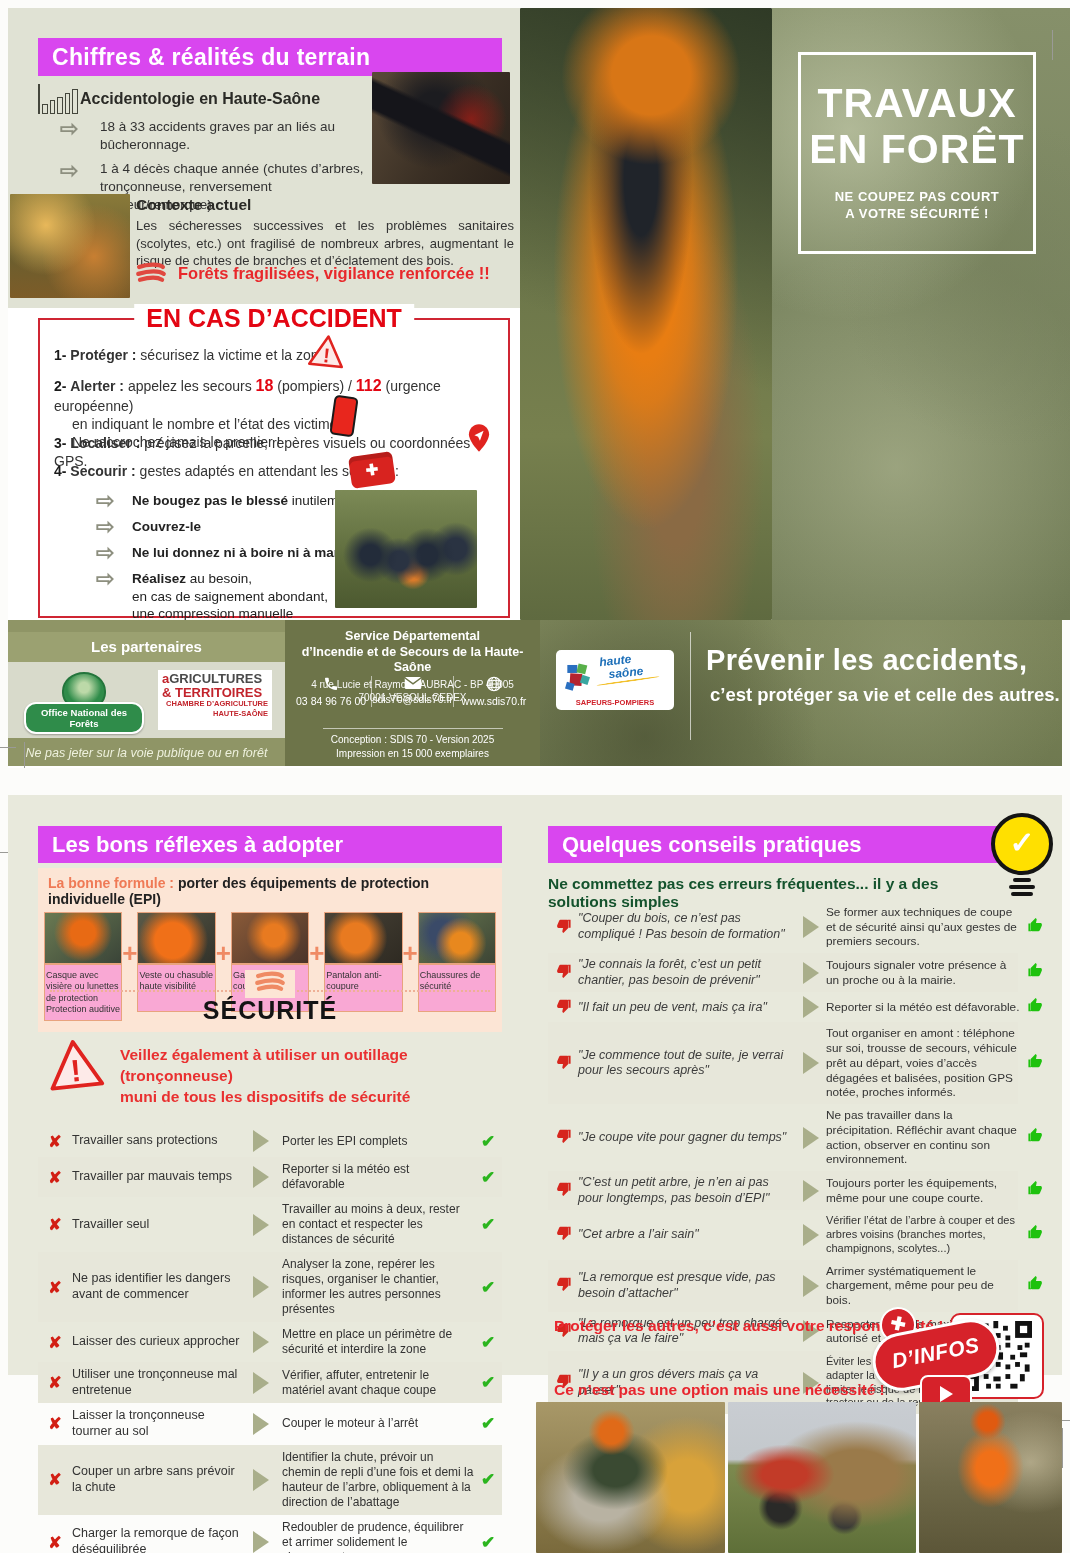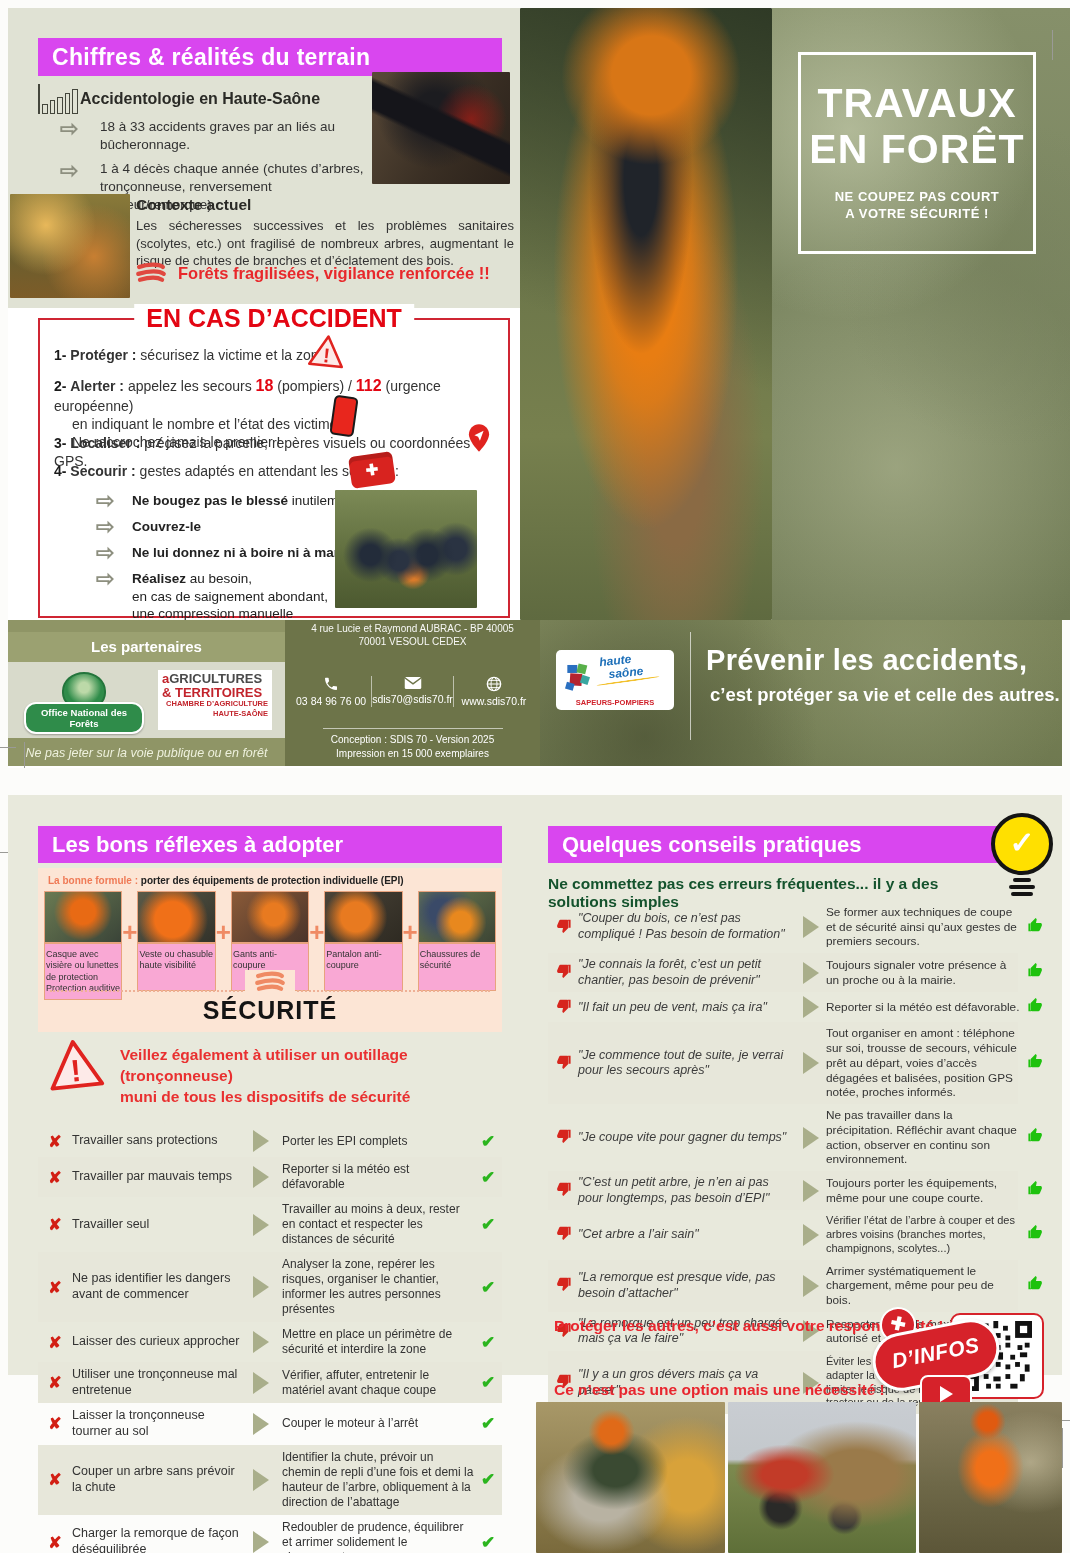--- a/index.html
+++ b/index.html
@@ -81,21 +81,21 @@
   .hs-sp{position:absolute;left:0;bottom:3px;width:100%;text-align:center;color:#d0202a;font-weight:bold;font-size:7.5px;}
   .f-vline{position:absolute;left:150px;top:12px;height:108px;width:1px;background:rgba(255,255,255,.65);}
   .slogan1{position:absolute;left:166px;top:24px;color:#fff;font-weight:bold;font-size:29px;letter-spacing:.3px;}
   .slogan2{position:absolute;left:170px;top:64px;color:#fff;font-weight:bold;font-size:18.5px;}
 
   
   .page2{position:absolute;left:8px;top:795px;width:1054px;height:580px;background:#e8e9dc;}
   .p2-header-l{position:absolute;left:30px;top:31px;width:464px;height:37px;font-size:22px;line-height:37px;padding-left:14px;box-sizing:border-box;}
   .p2-header-r{position:absolute;left:540px;top:31px;width:470px;height:37px;font-size:22px;line-height:37px;padding-left:14px;box-sizing:border-box;}
   .pink-panel{position:absolute;left:30px;top:73px;width:464px;height:164px;background:#fce5d5;}
-  .formula{padding:7px 10px 0 10px;font-size:10px;font-weight:bold;color:#222;}
+  .formula{padding:7px 10px 0 10px;font-size:14px;font-weight:bold;color:#222;}
   .formula .lab{color:#ef7a56;}
   .epi-row{display:flex;align-items:flex-start;padding:5px 6px 0 6px;}
   .epi-cell{width:80px;display:flex;flex-direction:column;}
   .epi-ph{height:50px;border:1px solid #e8a37e;}
   .epi-lab{border:1px solid #e8a37e;background:#f9a8d4;font-size:9px;color:#333;text-align:left;padding:5px 1px;line-height:1.25;min-height:36px;}
   .epi-plus{flex:1;text-align:center;color:#ef8a64;font-weight:bold;font-size:26px;margin-top:28px;line-height:1;}
   .dotted{position:absolute;left:12px;right:12px;top:122px;border-top:2px dotted #eeb096;}
   .scribble-c{position:absolute;left:50%;top:102px;transform:translateX(-50%);background:#fce5d5;padding:0 8px;}
   .securite{position:absolute;left:0;top:128px;width:100%;text-align:center;font-weight:bold;font-size:25px;color:#141414;letter-spacing:1px;}
   .warn-block{position:absolute;left:38px;top:243px;}
@@ -285,20 +285,21 @@
             <div class="big"><span style="color:#c2242c;">a</span><span class="dark">GRICULTURES</span></div>
             <div class="big">&amp; TERRITOIRES</div>
             <div class="small">CHAMBRE D’AGRICULTURE</div>
             <div class="small">HAUTE-SAÔNE</div>
           </div>
         </div>
         <div class="f-nolitter">Ne pas jeter sur la voie publique ou en forêt</div>
       </div>
 
       <div class="f-mid">
+        <div class="name"><span>Service Départemental</span><br><span>d’Incendie et de Secours de la Haute-Saône</span></div>
         <div class="addr"><span>4 rue Lucie et Raymond AUBRAC - BP 40005</span><br><span>70001 VESOUL CEDEX</span></div>
         <div class="f-contact">
           <div class="f-col">
             <svg width="16" height="16" viewBox="0 0 24 24">
                 <path d="M6.62 10.79a15.05 15.05 0 0 0 6.59 6.59l2.2-2.2a1 1 0 0 1 1.02-.24c1.12.37 2.33.57 3.57.57a1 1 0 0 1 1 1V20a1 1 0 0 1-1 1C10.85 21 3 13.15 3 3.5a1 1 0 0 1 1-1h3.5a1 1 0 0 1 1 1c0 1.24.2 2.45.57 3.57a1 1 0 0 1-.25 1.02z" fill="#fff"></path>
               </svg>
             <span class="lbl">03 84 96 76 00</span>
           </div>
           <div class="f-col">
             <svg width="18" height="14" viewBox="0 0 24 18">

